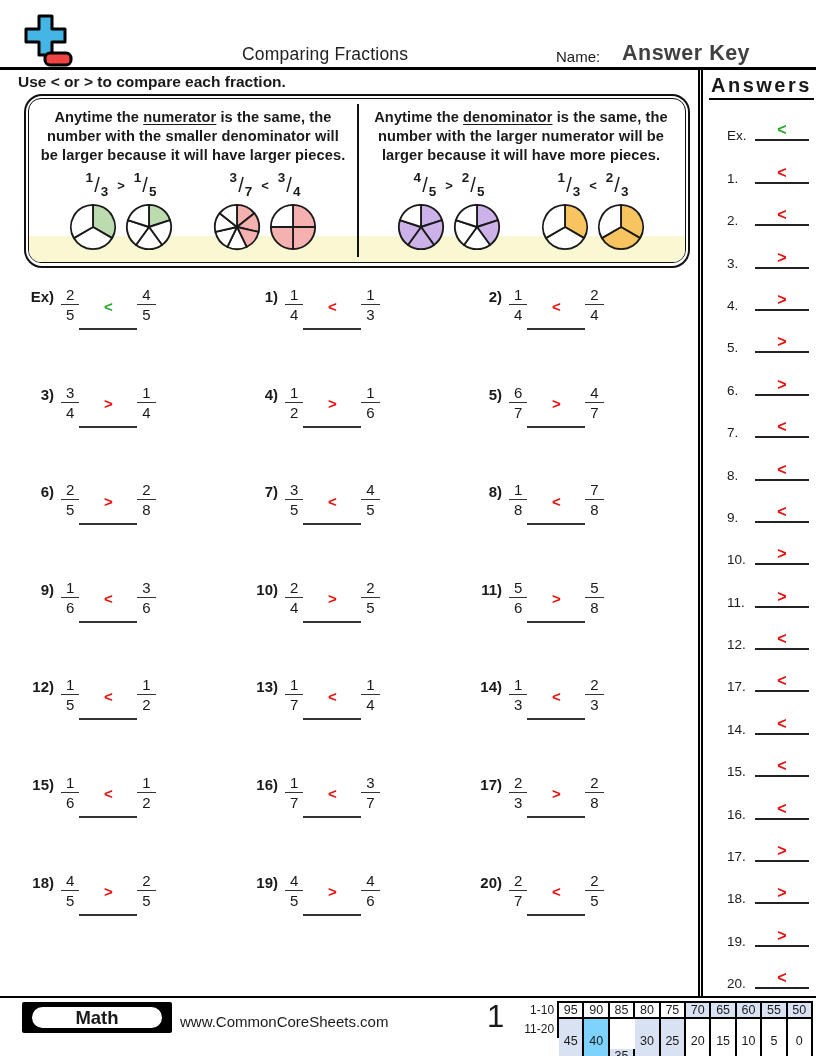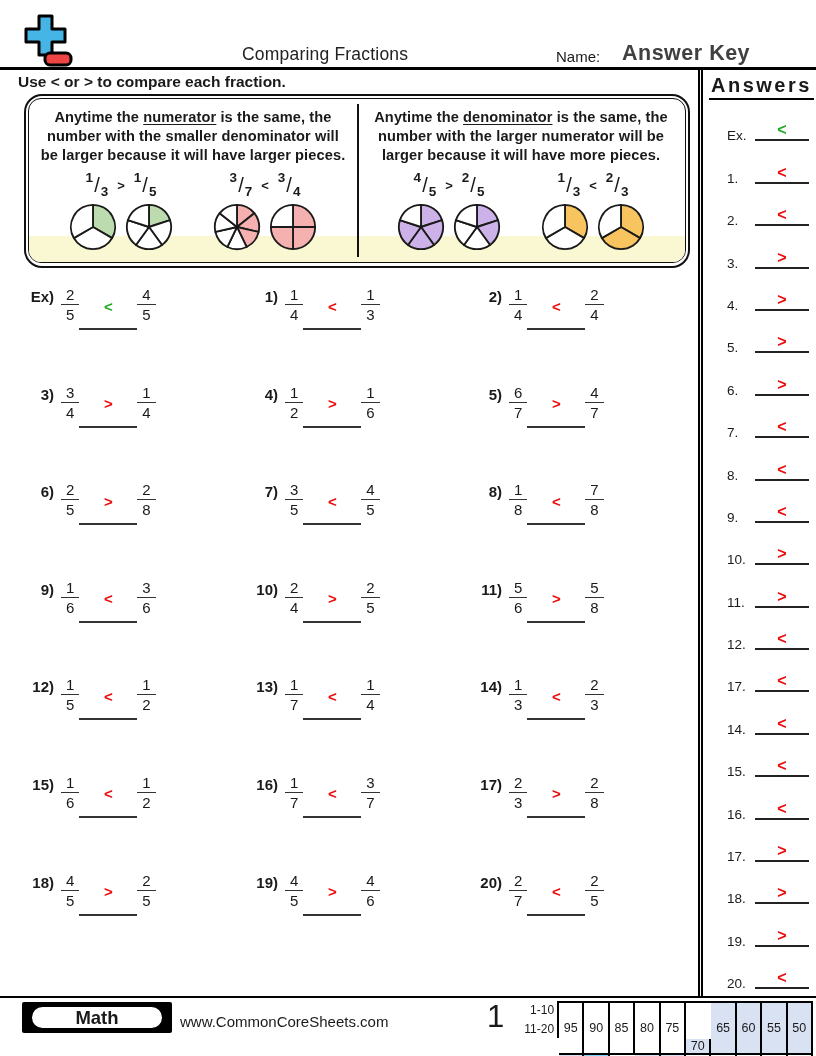--- a/index.html
+++ b/index.html
@@ -649,21 +649,21 @@
       <div class="score-labels" id="score-labels">
           <div>1-10</div>
           <div>11-20</div>
         </div>
       <div class="score-table" id="score-table">
           <div class="score-cell">95</div>
           <div class="score-cell">90</div>
           <div class="score-cell">85</div>
           <div class="score-cell">80</div>
           <div class="score-cell">75</div>
-          <div class="score-cell" style="background: rgb(217, 226, 243); margin-top: 36px;">70</div>
+          <div class="score-cell" style="background: rgb(217, 226, 243);">70</div>
           <div class="score-cell" style="background: rgb(217, 226, 243);">65</div>
           <div class="score-cell" style="background: rgb(217, 226, 243);">60</div>
           <div class="score-cell" style="background: rgb(217, 226, 243);">55</div>
           <div class="score-cell" style="background: rgb(217, 226, 243);">50</div>
           <div class="score-cell" style="background: rgb(217, 226, 243);">45</div>
           <div class="score-cell" style="background: #7dd3fc;">40</div>
           <div class="score-cell" style="background: rgb(217, 226, 243); margin-top: 30px;">35</div>
           <div class="score-cell" style="background: rgb(217, 226, 243);">30</div>
           <div class="score-cell" style="background: rgb(217, 226, 243);">25</div>
           <div class="score-cell">20</div>

